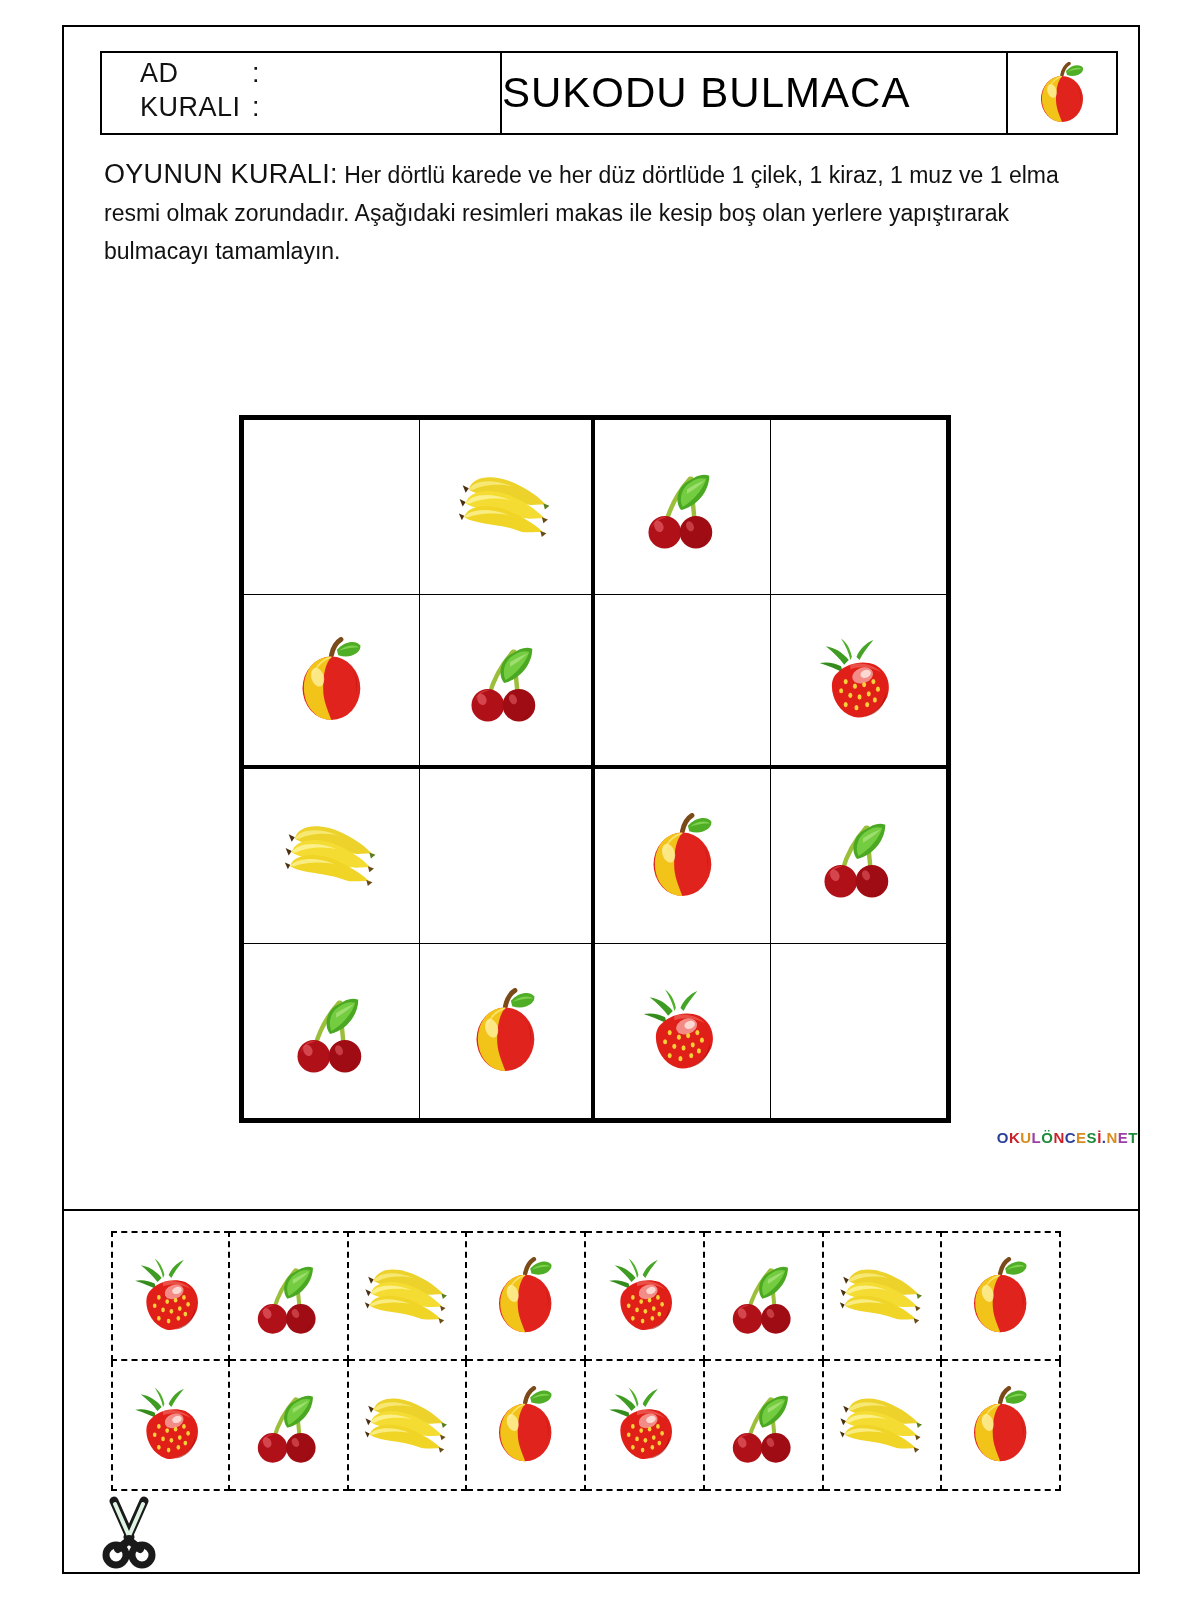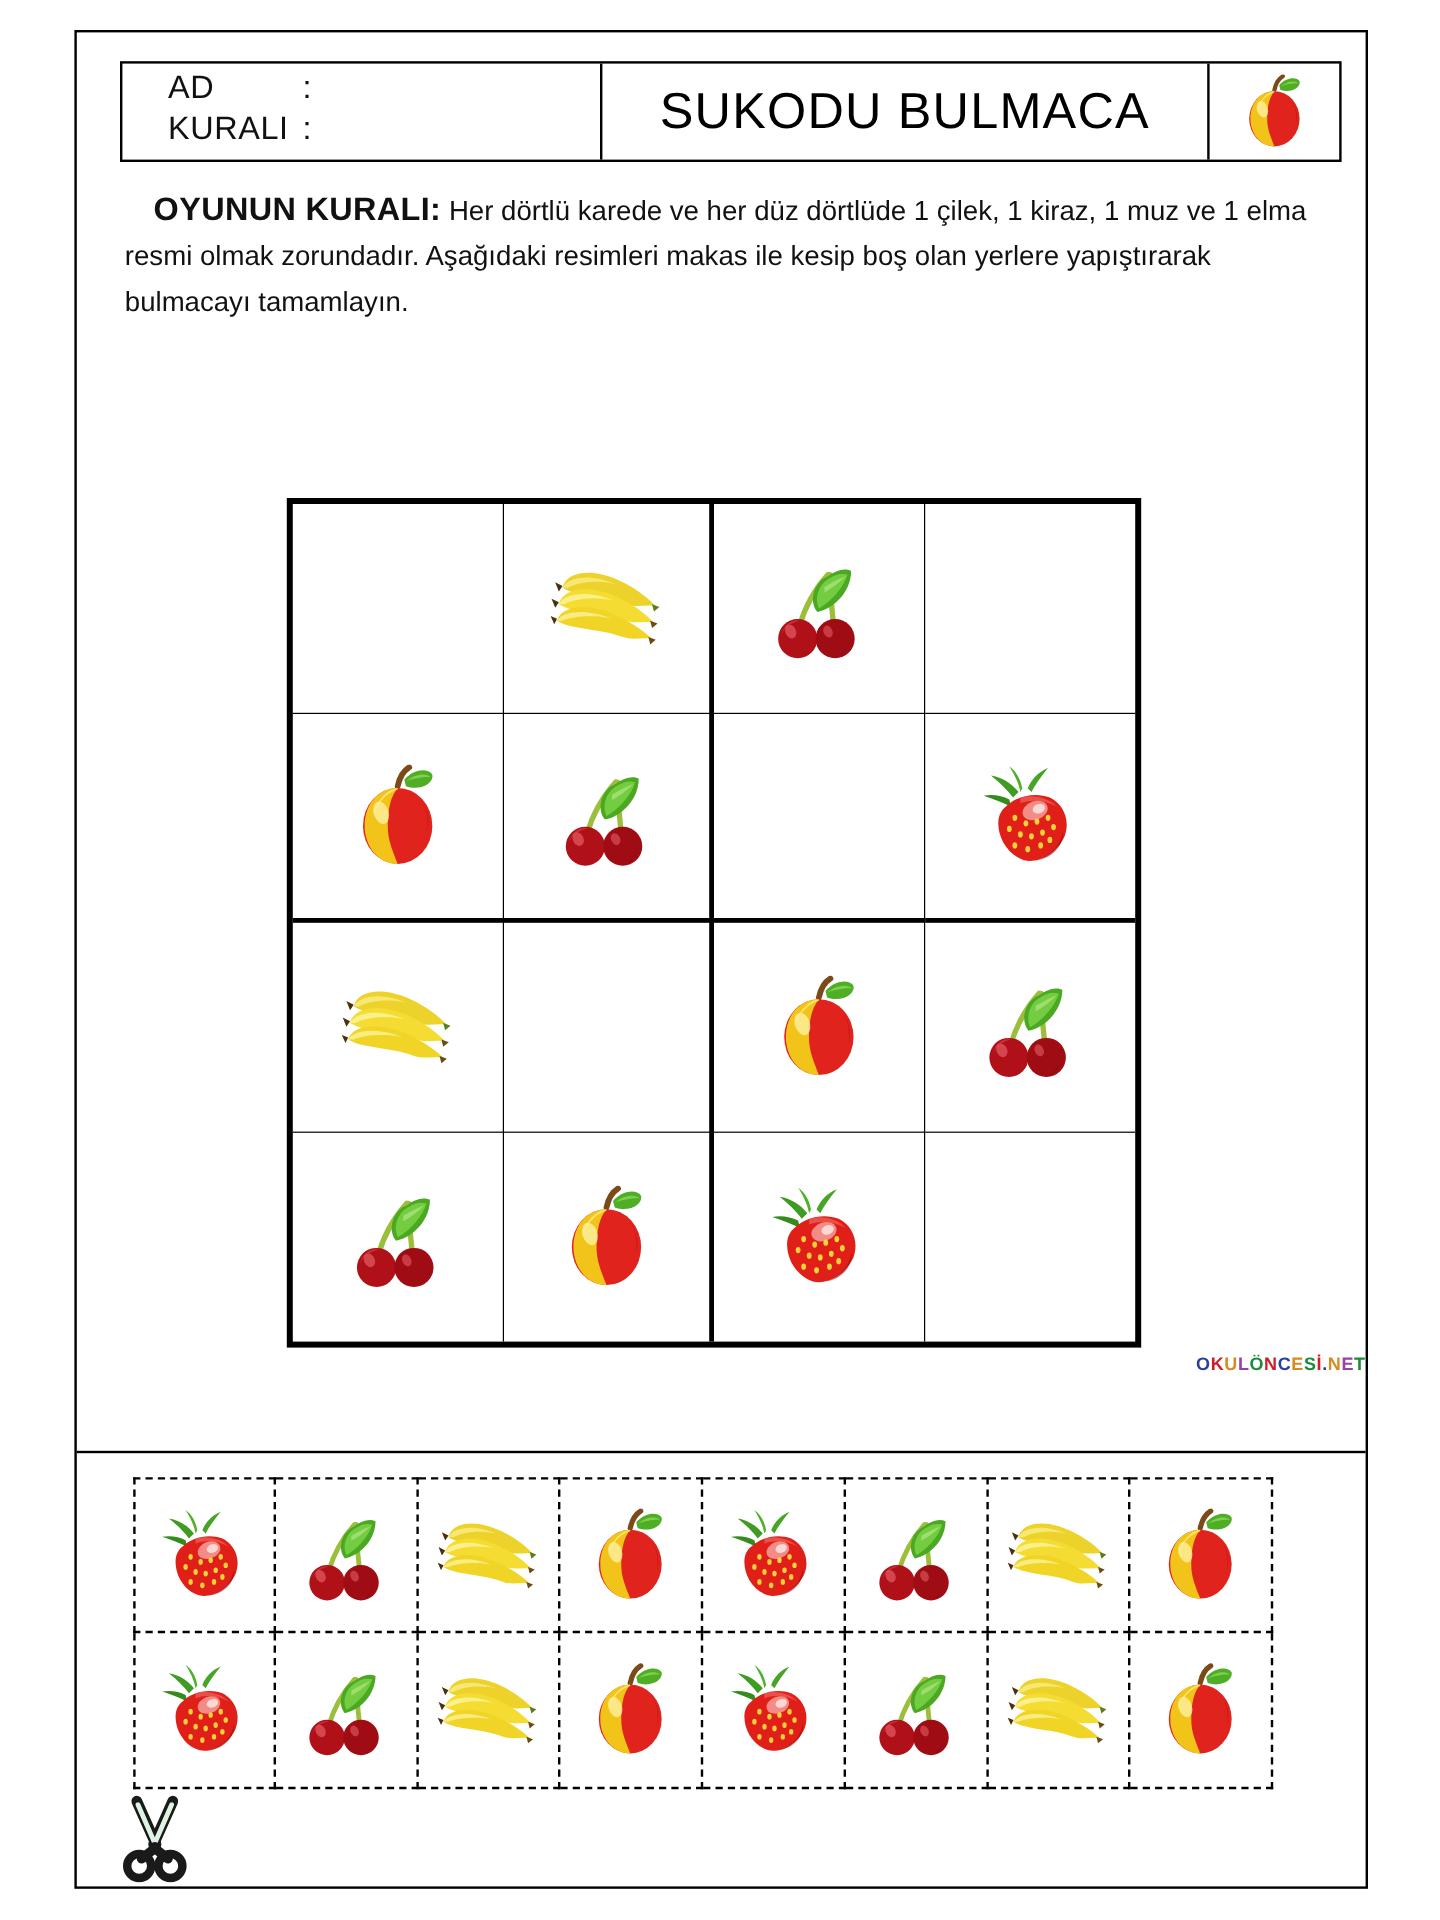--- a/index.html
+++ b/index.html
@@ -59,21 +59,21 @@
     letter-spacing: .5px;
   }
   .name-label { display: inline-block; width: 112px; }
   .name-colon { display: inline-block; }
 
   .header-title {
     flex: 1;
     border-right: 2px solid #000;
     display: flex;
     align-items: center;
-    justify-content: center;
+    justify-content: flex-start;
   }
   .header-title span {
     font-size: 42px;
     letter-spacing: 1px;
     color: #000;
     white-space: nowrap;
   }
   .header-badge {
     width: 108px;
     display: flex;
@@ -85,24 +85,23 @@
   .rules {
     position: absolute;
     left: 40px;
     top: 128px;
     width: 990px;
     font-size: 23px;
     line-height: 38px;
     color: #111;
   }
   .rules b {
-    font-weight: bold;
+    font-weight: normal;
     font-size: 27px;
     letter-spacing: .3px;
-    margin-left: 24px;
   }
 
   
   .grid-wrap {
     position: absolute;
     left: 175px;
     top: 388px;
     width: 712px;
     height: 708px;
     border: 5px solid #000;

